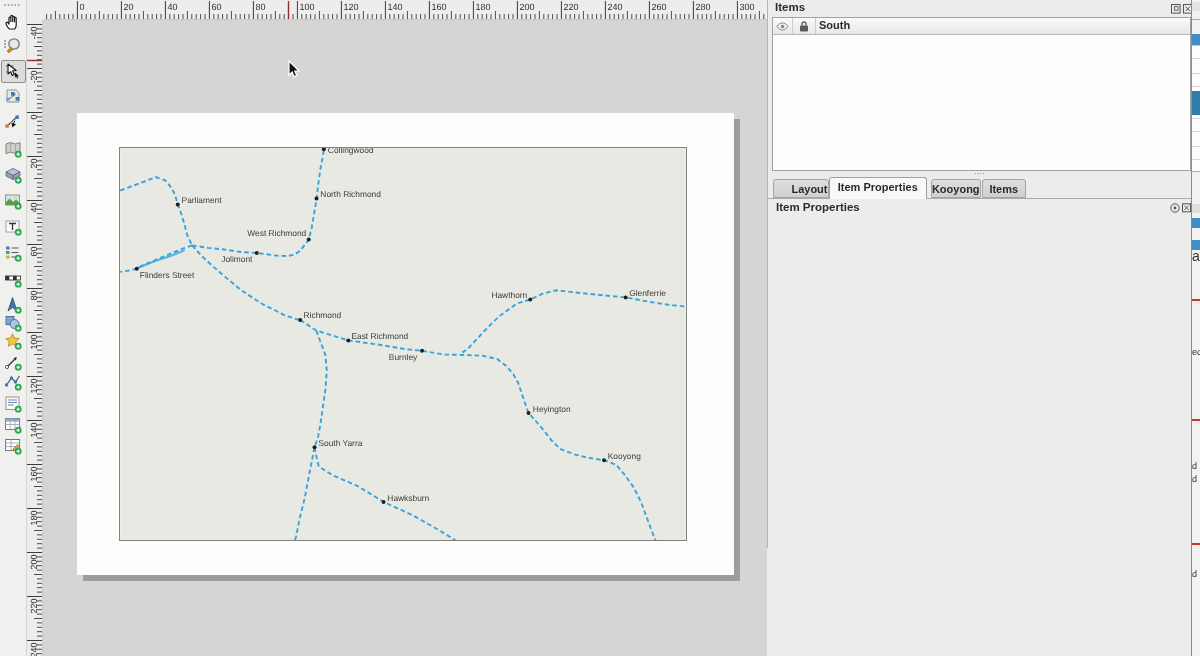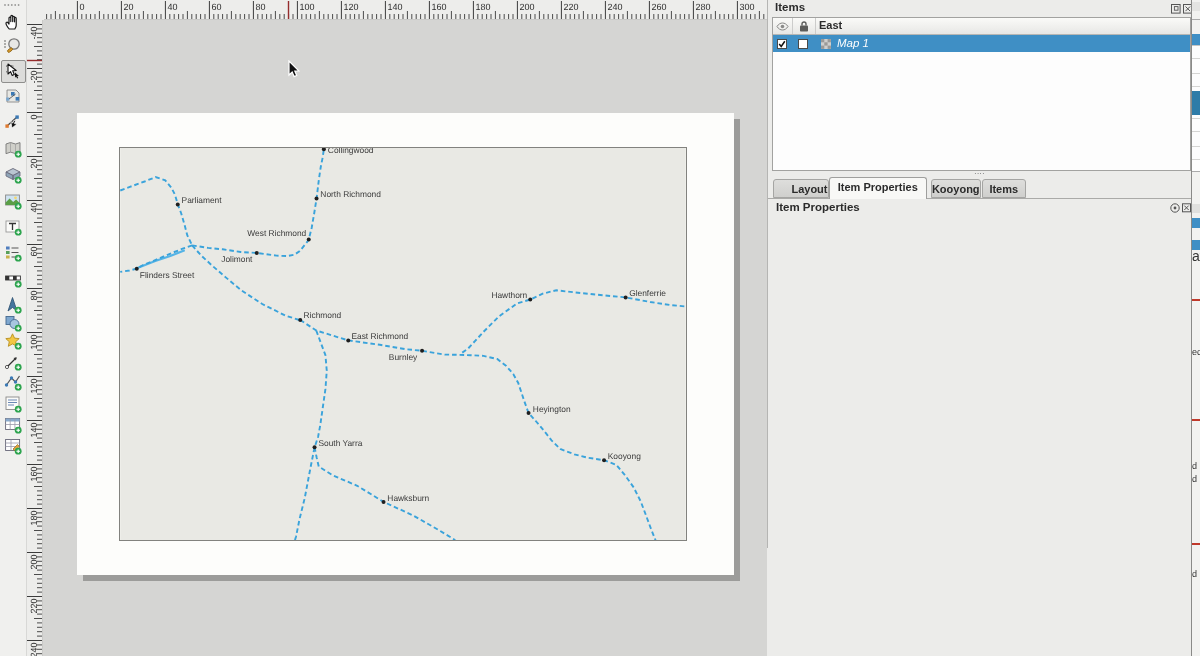--- a/index.html
+++ b/index.html
@@ -532,46 +532,29 @@
     <svg width="22" height="10" viewBox="0 0 22 10" style="position:absolute;left:403px;top:4px">
       <rect x="0.5" y="0.5" width="8.6" height="8.6" fill="none" stroke="#555" stroke-width="1"></rect>
       <rect x="3.4" y="2.6" width="3.6" height="3.6" fill="none" stroke="#555" stroke-width="0.9"></rect>
       <rect x="12.5" y="0.5" width="8.6" height="8.6" fill="none" stroke="#555" stroke-width="1"></rect>
       <path d="M14.5 2.5l4.6 4.6M19.1 2.5l-4.6 4.6" stroke="#555" stroke-width="1"></path>
     </svg>
     <div style="position:absolute;left:4px;top:17px;width:419px;height:154px;background:#fdfdfd;border:1px solid #a2a2a0;box-sizing:border-box">
       <div style="position:absolute;left:0;top:0;width:100%;height:16px;background:linear-gradient(#fafaf8,#e7e7e5);border-bottom:1px solid #b6b6b4">
         <div style="position:absolute;left:19px;top:0;width:1px;height:16px;background:#cccccb"></div>
         <div style="position:absolute;left:42px;top:0;width:1px;height:16px;background:#cccccb"></div>
-        <div style="position:absolute;left:46px;top:1px;font-size:11px;font-weight:bold;color:#2b2b2b">East</div>
+        <div style="position:absolute;left:46px;top:1px;font-size:11px;font-weight:bold;color:#2b2b2b">South</div>
         <svg width="13" height="9" viewBox="0 0 13 9" style="position:absolute;left:3px;top:4px">
           <path d="M1 4.5C2.5 2 4.5 1 6.5 1s4 1 5.5 3.5C10.5 7 8.5 8 6.5 8S2.5 7 1 4.5z" fill="none" stroke="#8a8a88" stroke-width="1"></path>
           <circle cx="6.5" cy="4.5" r="1.8" fill="#8a8a88"></circle>
         </svg>
         <svg width="10" height="11" viewBox="0 0 10 11" style="position:absolute;left:26px;top:3px">
           <rect x="1" y="4.5" width="8" height="6" rx="0.8" fill="#5c5c5a"></rect>
           <path d="M3 4.5V3a2 2 0 014 0v1.5" fill="none" stroke="#5c5c5a" stroke-width="1.4"></path>
         </svg>
-      </div>
-      <div style="position:absolute;left:0;top:17px;width:100%;height:17px;background:#3f8fc5">
-        <div style="position:absolute;left:4px;top:3.5px;width:10px;height:10px;background:#fff;border:1px solid #4a4a48;box-sizing:border-box">
-          <svg width="8" height="8" viewBox="0 0 8 8" style="position:absolute;left:0px;top:0px">
-            <path d="M1.2 4l2 2.4L6.8 1.2" stroke="#111" stroke-width="1.5" fill="none"></path>
-          </svg>
-        </div>
-        <div style="position:absolute;left:25px;top:3.5px;width:10px;height:10px;background:#fff;border:1px solid #4a4a48;box-sizing:border-box"></div>
-        <svg width="10" height="10" style="position:absolute;left:48px;top:3.5px">
-          <rect width="10" height="10" fill="#cfcfcd"></rect>
-          <rect x="0" y="0" width="3.3" height="3.3" fill="#9a9a98"></rect>
-          <rect x="6.6" y="0" width="3.3" height="3.3" fill="#9a9a98"></rect>
-          <rect x="3.3" y="3.3" width="3.3" height="3.3" fill="#9a9a98"></rect>
-          <rect x="0" y="6.6" width="3.3" height="3.3" fill="#9a9a98"></rect>
-          <rect x="6.6" y="6.6" width="3.3" height="3.3" fill="#9a9a98"></rect>
-        </svg>
-        <div style="position:absolute;left:64px;top:1.5px;font-size:11.5px;font-style:italic;color:#fdfdfd">Map 1</div>
       </div>
     </div>
     <div style="position:absolute;left:206px;top:172.5px;width:10px;height:2px;color:#777;font-size:8px;line-height:2px">····</div>
     <div style="position:absolute;left:0;top:177px;width:100%;height:22px">
       <div style="position:absolute;left:0;top:21px;width:100%;height:1px;background:#aaaaa8"></div>
       <div style="position:absolute;left:4.5px;width:56px;background:linear-gradient(#dededc,#cfcfcd);border:1px solid #a5a5a3;height:19px;top:2px;z-index:1;border-radius:3px 3px 0 0;box-sizing:border-box;font-size:11px;font-weight:bold;color:#2b2b2b;text-align:right;line-height:18px">Layout</div>
       <div style="position:absolute;left:61px;width:97.5px;background:#f8f8f6;border:1px solid #9f9f9d;border-bottom:none;height:22px;top:0;z-index:3;border-radius:3px 3px 0 0;box-sizing:border-box;font-size:11px;font-weight:bold;color:#2b2b2b;text-align:center;line-height:18px">Item Properties</div>
       <div style="position:absolute;left:162.5px;width:50.5px;background:linear-gradient(#dededc,#cfcfcd);border:1px solid #a5a5a3;height:19px;top:2px;z-index:1;border-radius:3px 3px 0 0;box-sizing:border-box;font-size:11px;font-weight:bold;color:#2b2b2b;text-align:center;line-height:18px">Kooyong</div>
       <div style="position:absolute;left:213.5px;width:44.5px;background:linear-gradient(#dededc,#cfcfcd);border:1px solid #a5a5a3;height:19px;top:2px;z-index:1;border-radius:3px 3px 0 0;box-sizing:border-box;font-size:11px;font-weight:bold;color:#2b2b2b;text-align:center;line-height:18px">Items</div>
     </div>

